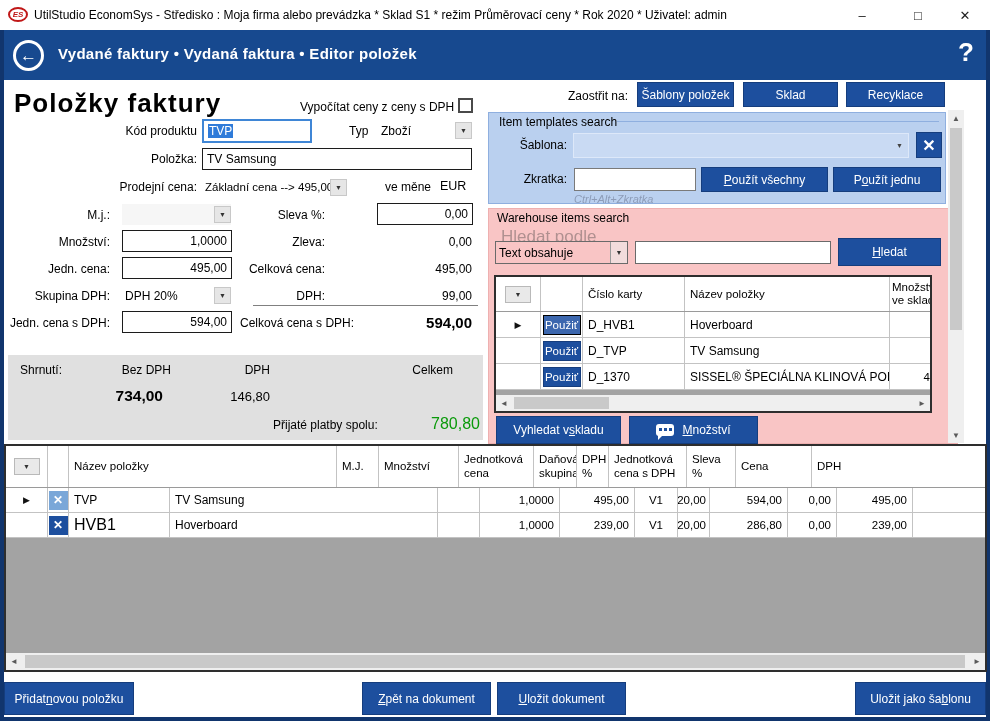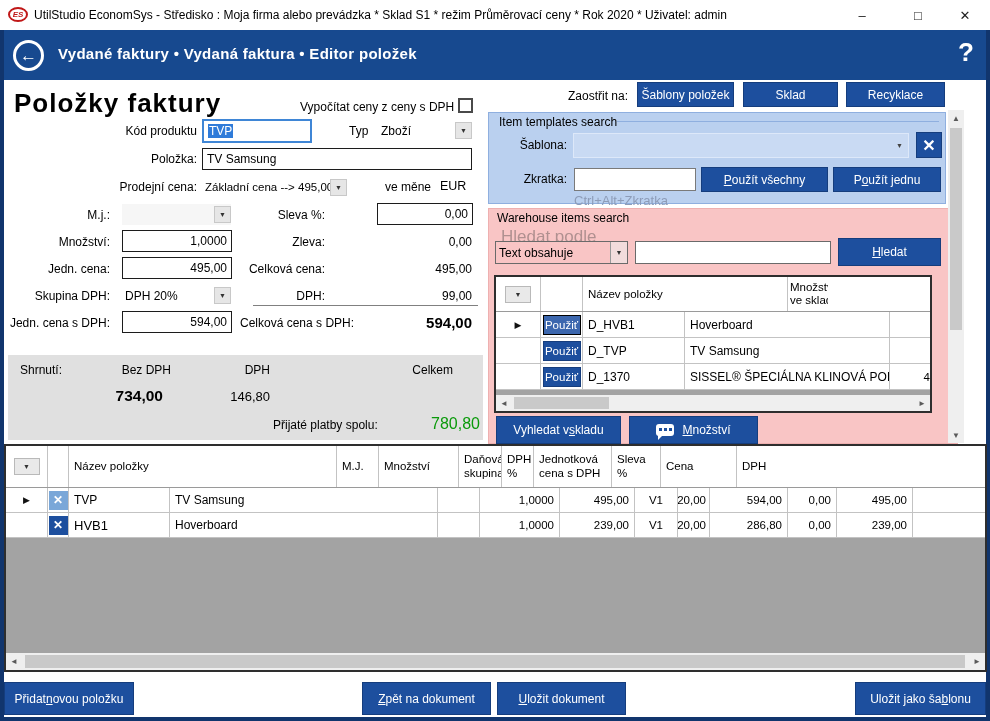--- a/index.html
+++ b/index.html
@@ -62,21 +62,21 @@
                display:flex; align-items:center; justify-content:center; }
   .xbtn { width:19px; height:19px; color:#fff; font-size:12px; font-weight:bold; display:flex; align-items:center; justify-content:center; }
   .use-btn { width:38px; height:20px; font-size:11.5px; }
 
   
   .sb { background:#efefef; position:absolute; display:flex; align-items:center; }
   .sb .sarrow { color:#5a5a5a; font-size:8px; width:16px; height:16px; display:flex; align-items:center; justify-content:center; flex:none; }
   .sb .thumb { background:#c9c9c9; }
   .vsb { flex-direction:column; justify-content:space-between; }
 
-  .hint { font-size:13px; color:#8d9cb8; }
+  .hint { font-size:11px; color:#8d9cb8;font-style:italic; }
   u { text-decoration:underline; }
 </style>
 </head>
 <body>
 
 <div class="window">
 
   <div class="titlebar">
     <span class="es-logo">ES</span>
     <span class="tb-title">UtilStudio EconomSys - Středisko :  Moja firma alebo prevádzka * Sklad S1 * režim Průměrovací ceny * Rok 2020 * Uživatel: admin</span>
@@ -225,20 +225,21 @@
         <u>H</u>
         <span>ledat</span>
       </div>
 
     <div class="grid" style="left:5px;top:66px;width:438px;height:138px;border:2px solid #2e2e2e;">
       <div class="grow" style="height:35px;border-bottom:1px solid #9a9a9a;">
         <div class="gcell ctr" style="width:45px;">
           <span class="mini-drop">▼</span>
         </div>
         <div class="gcell" style="width:42px;"></div>
+        <div class="gcell" style="width:102px;">Číslo karty</div>
         <div class="gcell" style="width:205px;">Název položky</div>
         <div class="gcell hdr" style="width:40px;border-right:none;padding:0 2px;">Množstv ve sklad</div>
       </div>
       <div class="grow" style="height:26px;">
         <div class="gcell ctr" style="width:45px;">
             <span class="pointer">▶</span>
           </div>
         <div class="gcell ctr" style="width:42px;padding:0;">
           <span class="btn-blue use-btn" style="background:#3c67ae;border:1px solid #000;">Použiť</span>
         </div>
@@ -294,20 +295,21 @@
 
   <div class="grid" style="left:4px;top:444px;width:983px;height:228px;border:2px solid #2e2e2e;">
     <div class="grow" style="height:42px;border-bottom:1px solid #9a9a9a;">
       <div class="gcell ctr" style="width:42px;">
         <span class="mini-drop">▼</span>
       </div>
       <div class="gcell" style="width:21px;"></div>
       <div class="gcell hdr" style="width:268px;">Název položky</div>
       <div class="gcell hdr" style="width:42px;">M.J.</div>
       <div class="gcell hdr" style="width:80px;">Množství</div>
+      <div class="gcell hdr" style="width:75px;">Jednotková cena</div>
       <div class="gcell hdr" style="width:43px;">Daňová skupina</div>
       <div class="gcell hdr" style="width:32px;">DPH %</div>
       <div class="gcell hdr" style="width:78px;">Jednotková cena s DPH</div>
       <div class="gcell hdr" style="width:49px;">Sleva %</div>
       <div class="gcell hdr" style="width:76px;">Cena</div>
       <div class="gcell hdr" style="width:72px;border-right:none;">DPH</div>
     </div>
 
     <div class="grow" style="height:25px;">
       <div class="gcell ctr" style="width:42px;">
@@ -327,21 +329,21 @@
       <div class="gcell num" style="width:49px;">0,00</div>
       <div class="gcell num" style="width:76px;">495,00</div>
       <div class="gcell num" style="width:72px;border-right:none;"></div>
     </div>
 
     <div class="grow" style="height:25px;">
       <div class="gcell" style="width:42px;"></div>
       <div class="gcell ctr" style="width:21px;padding:0;">
         <span class="xbtn" style="background:#1d4f9e;">✕</span>
       </div>
-      <div class="gcell" style="width:101px;font-size:13px;">HVB1</div>
+      <div class="gcell" style="width:101px;font-size:16px;">HVB1</div>
       <div class="gcell" style="width:268px;font-size:12px;">Hoverboard</div>
       <div class="gcell" style="width:42px;"></div>
       <div class="gcell num" style="width:80px;">1,0000</div>
       <div class="gcell num" style="width:75px;">239,00</div>
       <div class="gcell ctr" style="width:43px;">V1</div>
       <div class="gcell num" style="width:32px;padding:0 3px;">20,00</div>
       <div class="gcell num" style="width:78px;">286,80</div>
       <div class="gcell num" style="width:49px;">0,00</div>
       <div class="gcell num" style="width:76px;">239,00</div>
       <div class="gcell num" style="width:72px;border-right:none;"></div>

